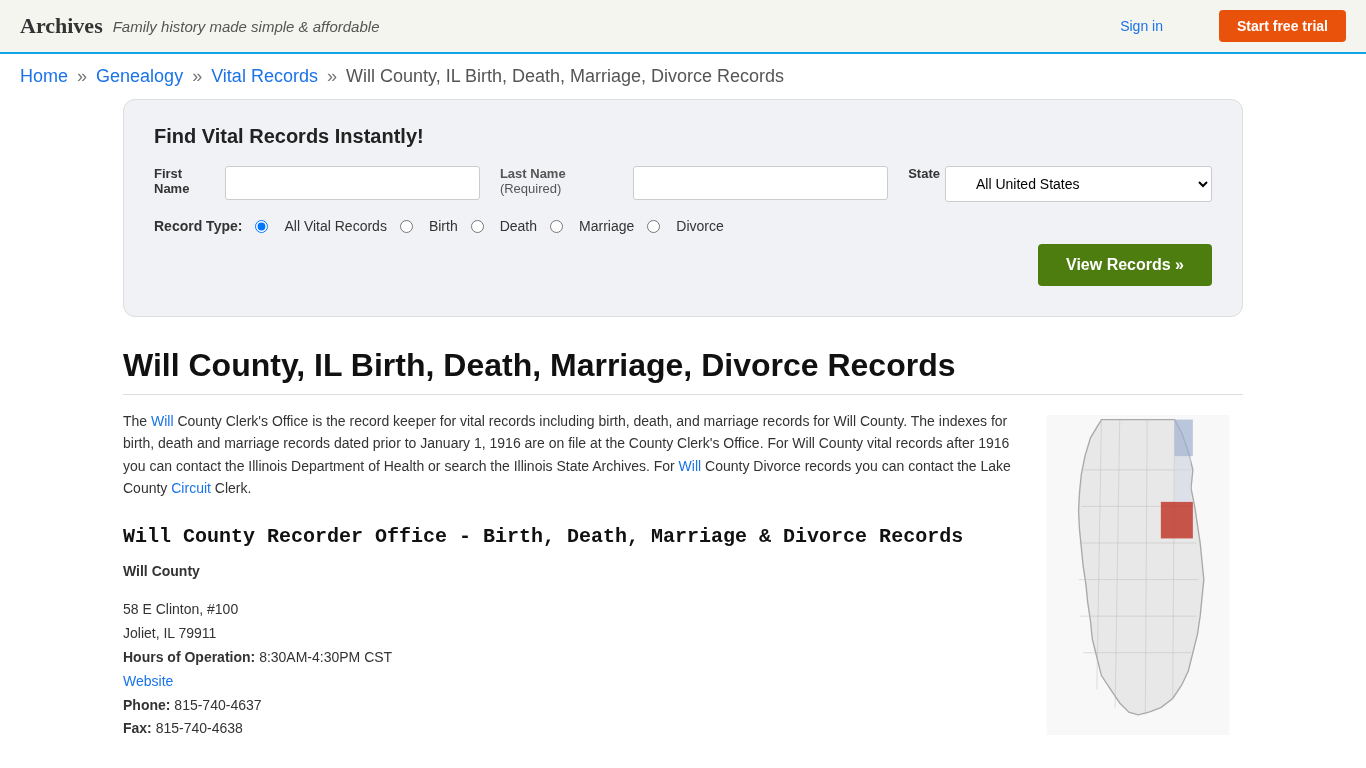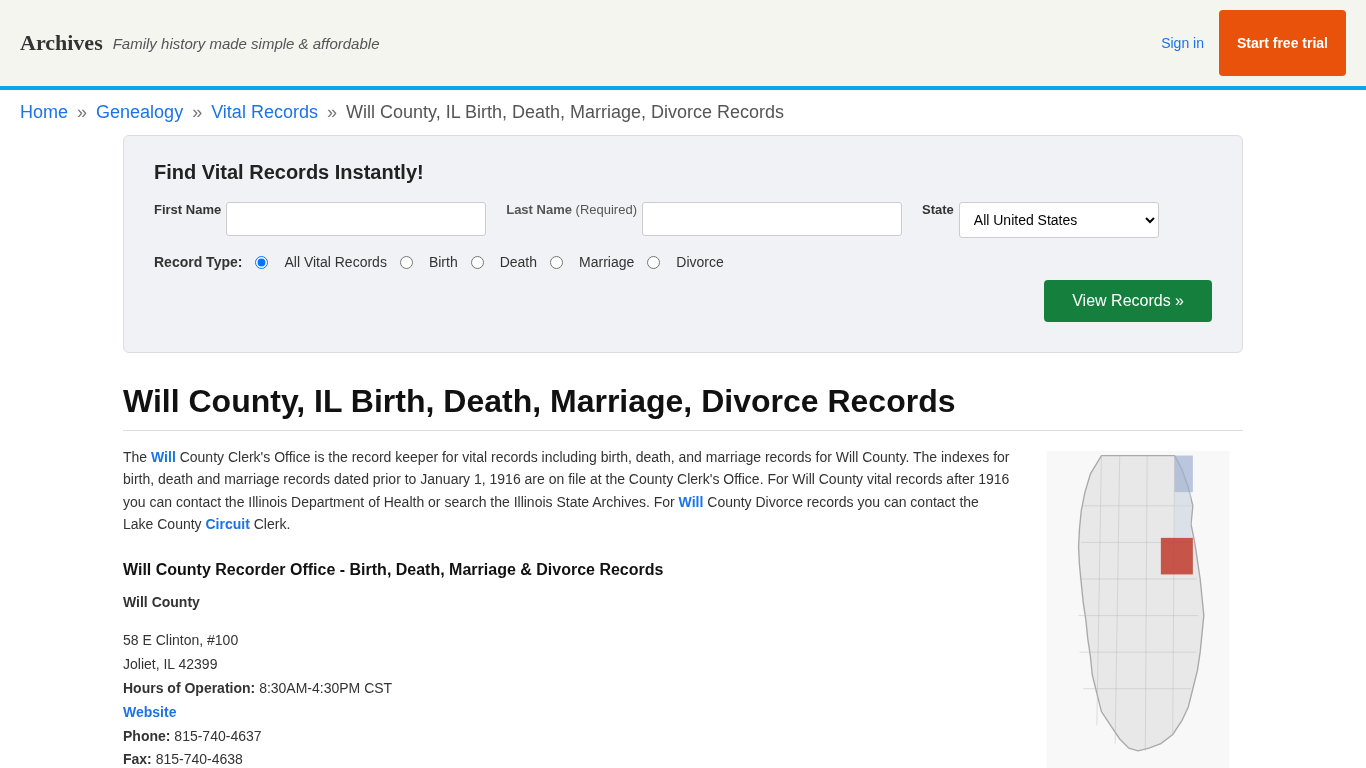--- a/index.html
+++ b/index.html
@@ -1,117 +1,118 @@
 <!DOCTYPE html>
 <html><head>
   <meta charset="utf-8">
   <style>
     * { box-sizing: border-box; margin: 0; padding: 0; }
     body { font-family: Arial, Helvetica, sans-serif; font-size: 14px; color: #333; background: #fff; }
 
     
     #header {
       background: #f5f5f0;
-      border-bottom: 4px solid #0ea5e9;
+      border-bottom: 2px solid #0ea5e9;
       padding: 10px 20px;
       display: flex;
       align-items: center;
       justify-content: space-between;
     }
     #header-left { display: flex; align-items: center; gap: 10px; }
     .archives-logo { font-size: 22px; font-weight: bold; color: #333; font-family: Georgia, serif; }
     .archives-logo span { color: #333; }
     .tagline { font-size: 15px; color: #555; font-style: italic; }
     #header-right { display: flex; align-items: center; gap: 15px; justify-content: center; }
     .sign-in-link { color: #1a73e8; text-decoration: none; font-size: 14px; }
     .start-trial-btn {
       background: #e8520a;
       color: #fff;
       border: none;
-      padding: 25px 18px;
+      padding: 8px 18px;
       font-size: 14px;
       font-weight: bold;
       border-radius: 4px;
       cursor: pointer;
+      margin-left: 41px;
     }
 
     
     #breadcrumb {
       padding: 12px 20px;
       font-size: 18px;
       color: #555;
     }
     #breadcrumb a { color: #1a73e8; text-decoration: none; }
     .breadcrumb-sep { margin: 0 4px; color: #777; }
 
     
     #main { padding: 0 20px 30px 20px; max-width: 1160px; margin: 0 auto; }
 
     
     #search-box {
       background: #f0f2f5;
       border: 1px solid #ddd;
-      border-radius: 6px;
+      border-radius: 12px;
       padding: 25px 30px 30px 30px;
       margin-bottom: 30px;
     }
     #search-box h2 { font-size: 20px; font-weight: bold; margin-bottom: 18px; color: #222; }
     .search-fields { display: flex; gap: 20px; align-items: flex-start; margin-bottom: 16px; }
     .search-field { display: flex; flex-direction: row; gap: 5px; }
     .search-field label { font-size: 13px; font-weight: bold; color: #333; }
     .search-field label span { font-weight: bold; color: #555; }
     .search-field input[type="text"] {
       border: 1px solid #ccc;
       padding: 8px 10px;
       font-size: 14px;
       border-radius: 3px;
       background: #fff;
       width: 260px;
     }
     .search-field.state-field select {
       border: 1px solid #ccc;
-      padding: 8px 10px;
+      padding: 8px 26px;
       font-size: 14px;
       border-radius: 3px;
       background: #fff;
-      width: 200px;
+      width: 267px;
       cursor: pointer;
       appearance: auto;
     }
     .record-type-row { display: flex; align-items: center; gap: 5px; font-size: 14px; margin-bottom: 5px; }
     .record-type-row strong { margin-right: 8px; }
     .record-type-row label { display: flex; align-items: center; gap: 16px; cursor: pointer; margin-right: 8px; }
     .view-records-row { display: flex; justify-content: flex-end; margin-top: 10px; }
     .view-records-btn {
-      background: #15803d;
+      background: #4d7c0f;
       color: #fff;
       border: none;
       padding: 12px 28px;
       font-size: 16px;
-      font-weight: normal;
+      font-weight: bold;
       border-radius: 4px;
       cursor: pointer;
     }
 
     
     #page-title { font-size: 32px; font-weight: bold; color: #111; margin-bottom: 10px; border-bottom: 1px solid #ddd; padding-bottom: 10px; }
 
     
     #content-area { display: flex; gap: 30px; margin-top: 15px; }
     #content-text { flex: 1; }
     #content-text p { font-size: 14px; line-height: 1.6; color: #333; margin-bottom: 15px; }
-    #content-text p a { color: #1a73e8; text-decoration: none; font-weight: bold; }
+    #content-text p a { color: #1a73e8; text-decoration: none; }
 
     #map-container { width: 200px; flex-shrink: 0; margin-top: 5px; }
 
     
     .il-map-wrapper { width: 190px; height: 310px; }
 
     
-    #recorder-section h3 { font-size: 16px; font-weight: bold; color: #111; margin: 25px 0 12px 0; }
+    #recorder-section h3 { font-size: 20px; font-weight: bold; color: #111; margin: 25px 0 12px 0; font-family: Liberation Mono, monospace; }
     #recorder-section p { font-size: 14px; line-height: 1.7; color: #333; }
     #recorder-section strong { font-weight: bold; }
     #recorder-section a { color: #1a73e8; text-decoration: none; }
   </style>
 </head>
 <body>
 
 <div id="header">
   <div id="header-left">
     <div class="archives-logo">
@@ -194,21 +195,21 @@
     <div id="content-text">
       <p>
         The <a href="#">Will</a> County Clerk's Office is the record keeper for vital records including birth, death, and marriage records for Will County. The indexes for birth, death and marriage records dated prior to January 1, 1916 are on file at the County Clerk's Office. For Will County vital records after 1916 you can contact the Illinois Department of Health or search the Illinois State Archives. For <a href="#">Will</a> County Divorce records you can contact the Lake County <a href="#">Circuit</a> Clerk.
       </p>
 
       <div id="recorder-section">
         <h3>Will County Recorder Office - Birth, Death, Marriage &amp; Divorce Records</h3>
         <p><strong>Will County</strong></p>
         <p>
           <span>58 E Clinton, #100</span><br>
-          <span>Joliet, IL 42399</span><br>
+          <span>Joliet, IL 79911</span><br>
           <strong>Hours of Operation:</strong> <span>8:30AM-4:30PM CST</span><br>
           <a href="#">Website</a><br>
           <strong>Phone:</strong> <span>815-740-4637</span><br>
           <strong>Fax:</strong> <span>815-740-4638</span>
         </p>
       </div>
     </div>
 
     <div id="map-container">
       <div class="il-map-wrapper">

